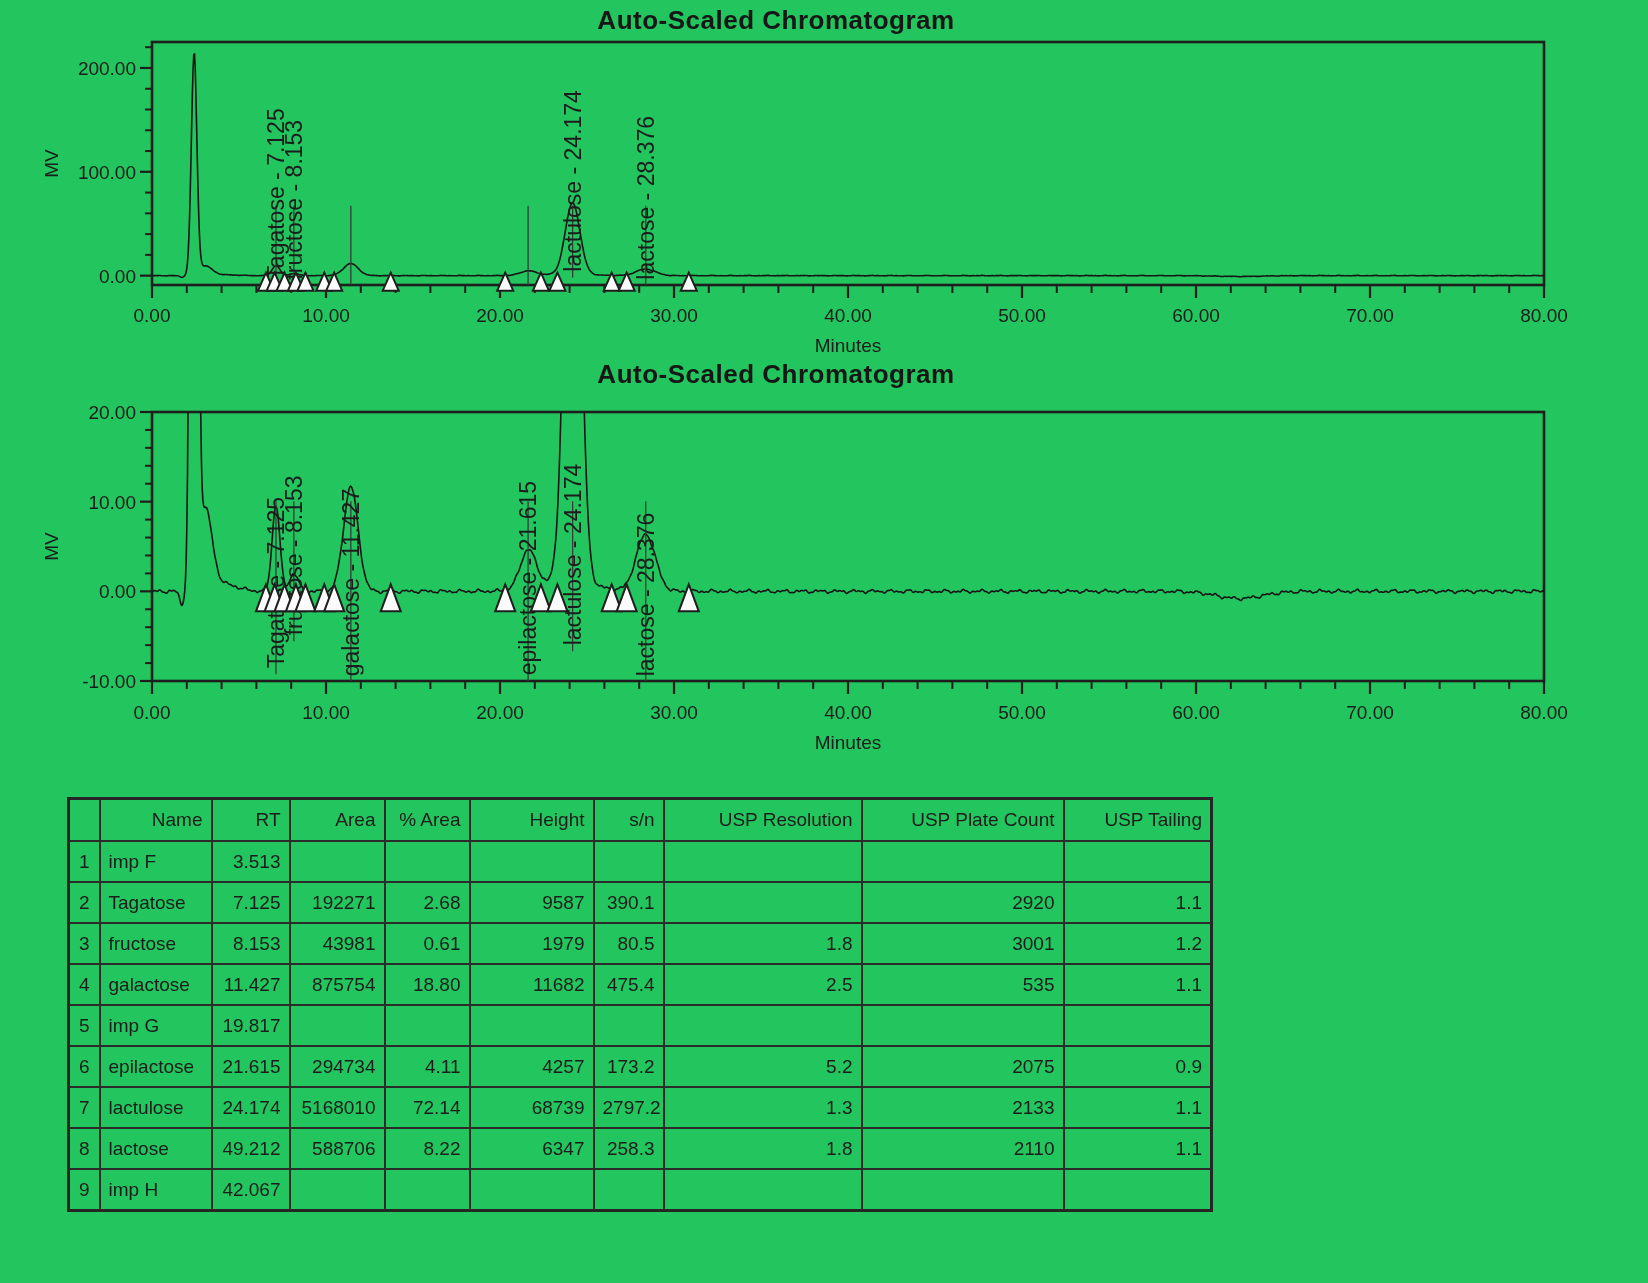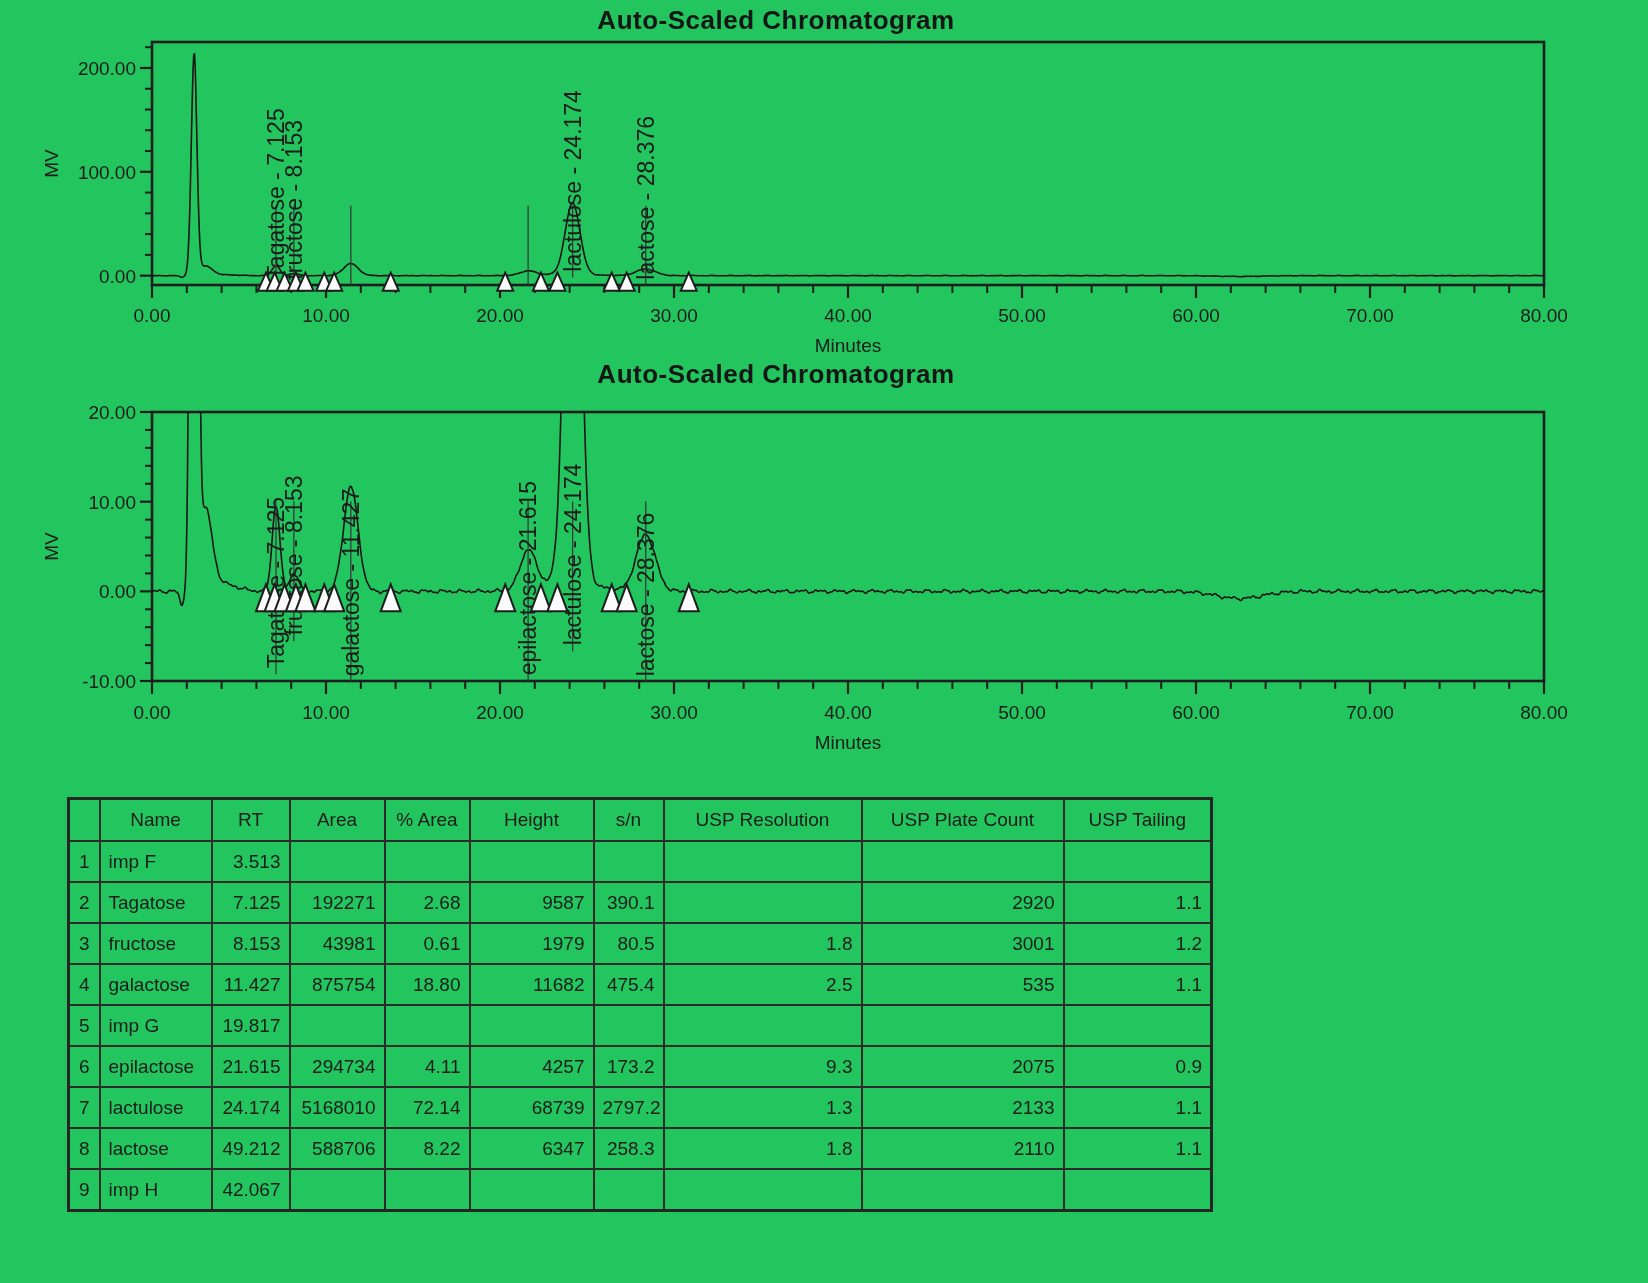--- a/index.html
+++ b/index.html
@@ -19,21 +19,21 @@
   }
   #charts{position:absolute;top:0;left:0;}
   #results{
     position:absolute;top:797px;left:67px;width:1143px;
     border-collapse:collapse;table-layout:fixed;
     border:3px solid #262626;font-size:19px;color:#1c1c1c;
   }
   #results th,#results td{
     border:2px solid #2b2b2b;padding:0 8px;overflow:hidden;white-space:nowrap;
   }
-  #results th{height:40px;font-weight:normal;text-align:center;font-size:19px;}
+  #results th{height:40px;font-weight:normal;text-align:right;font-size:19px;}
   #results td{height:39px;}
   td.al-left{text-align:left;border-radius:15px;}
   td.al-right{text-align:right;}
   td.al-center{text-align:center;}
   svg text{fill:#1c1c1c;}
 </style>
 </head>
 <body>
 
 <div class="page">
@@ -331,21 +331,21 @@
           <td class="al-right"></td>
         </tr>
         <tr>
           <td class="al-center">6</td>
           <td class="al-left">epilactose</td>
           <td class="al-right">21.615</td>
           <td class="al-right">294734</td>
           <td class="al-right">4.11</td>
           <td class="al-right">4257</td>
           <td class="al-right">173.2</td>
-          <td class="al-right">9.3</td>
+          <td class="al-right">5.2</td>
           <td class="al-right">2075</td>
           <td class="al-right">0.9</td>
         </tr>
         <tr>
           <td class="al-center">7</td>
           <td class="al-left">lactulose</td>
           <td class="al-right">24.174</td>
           <td class="al-right">5168010</td>
           <td class="al-right">72.14</td>
           <td class="al-right">68739</td>

